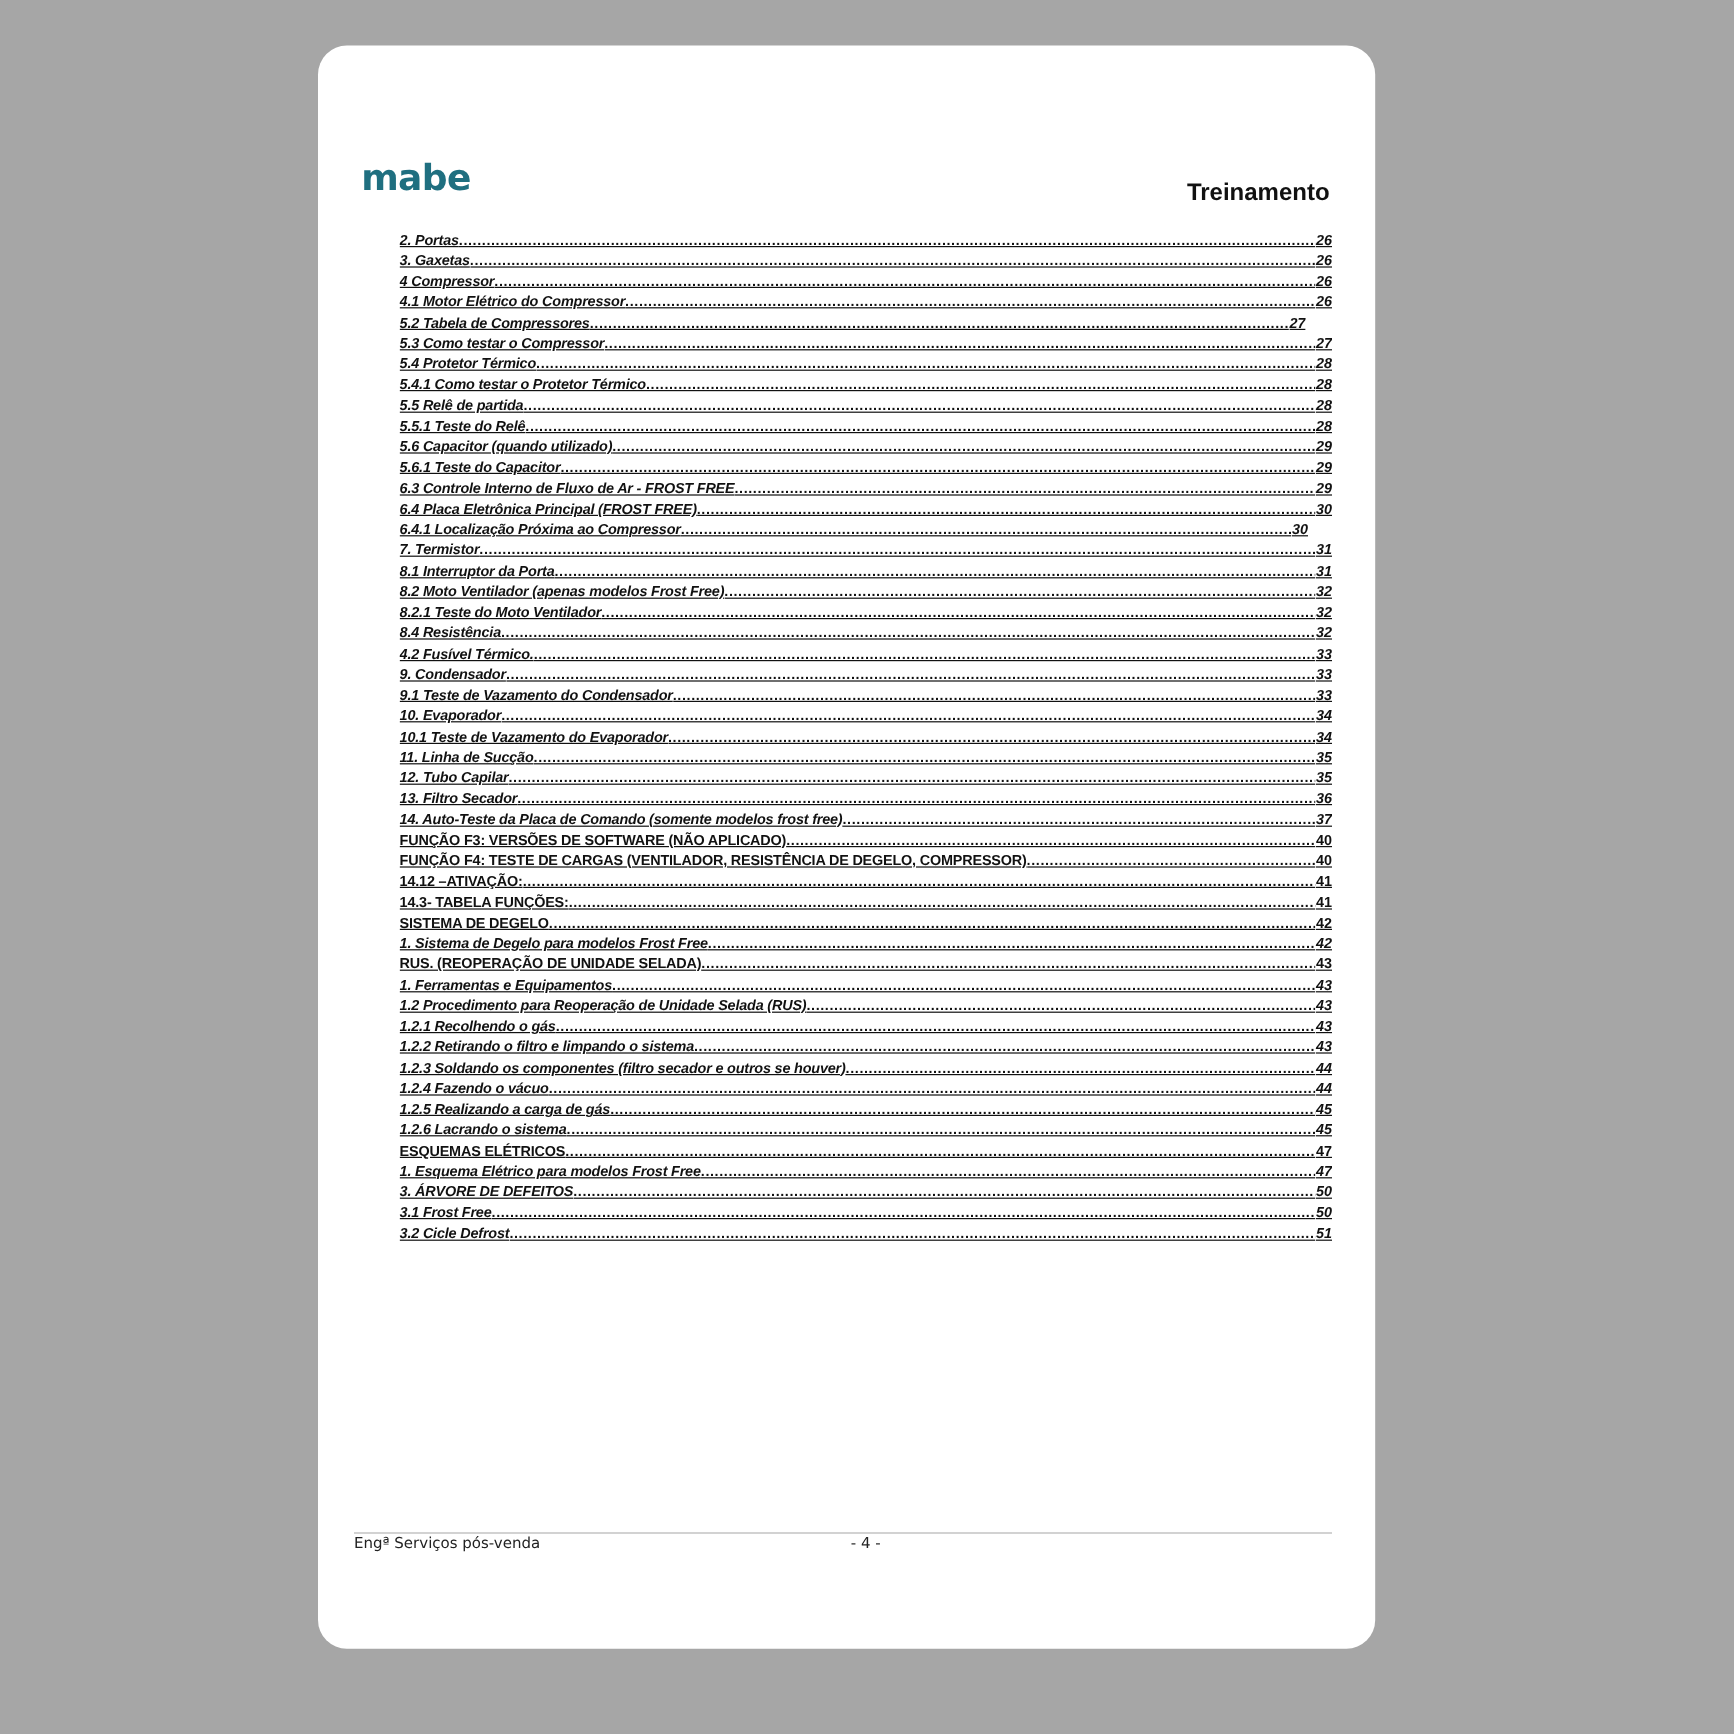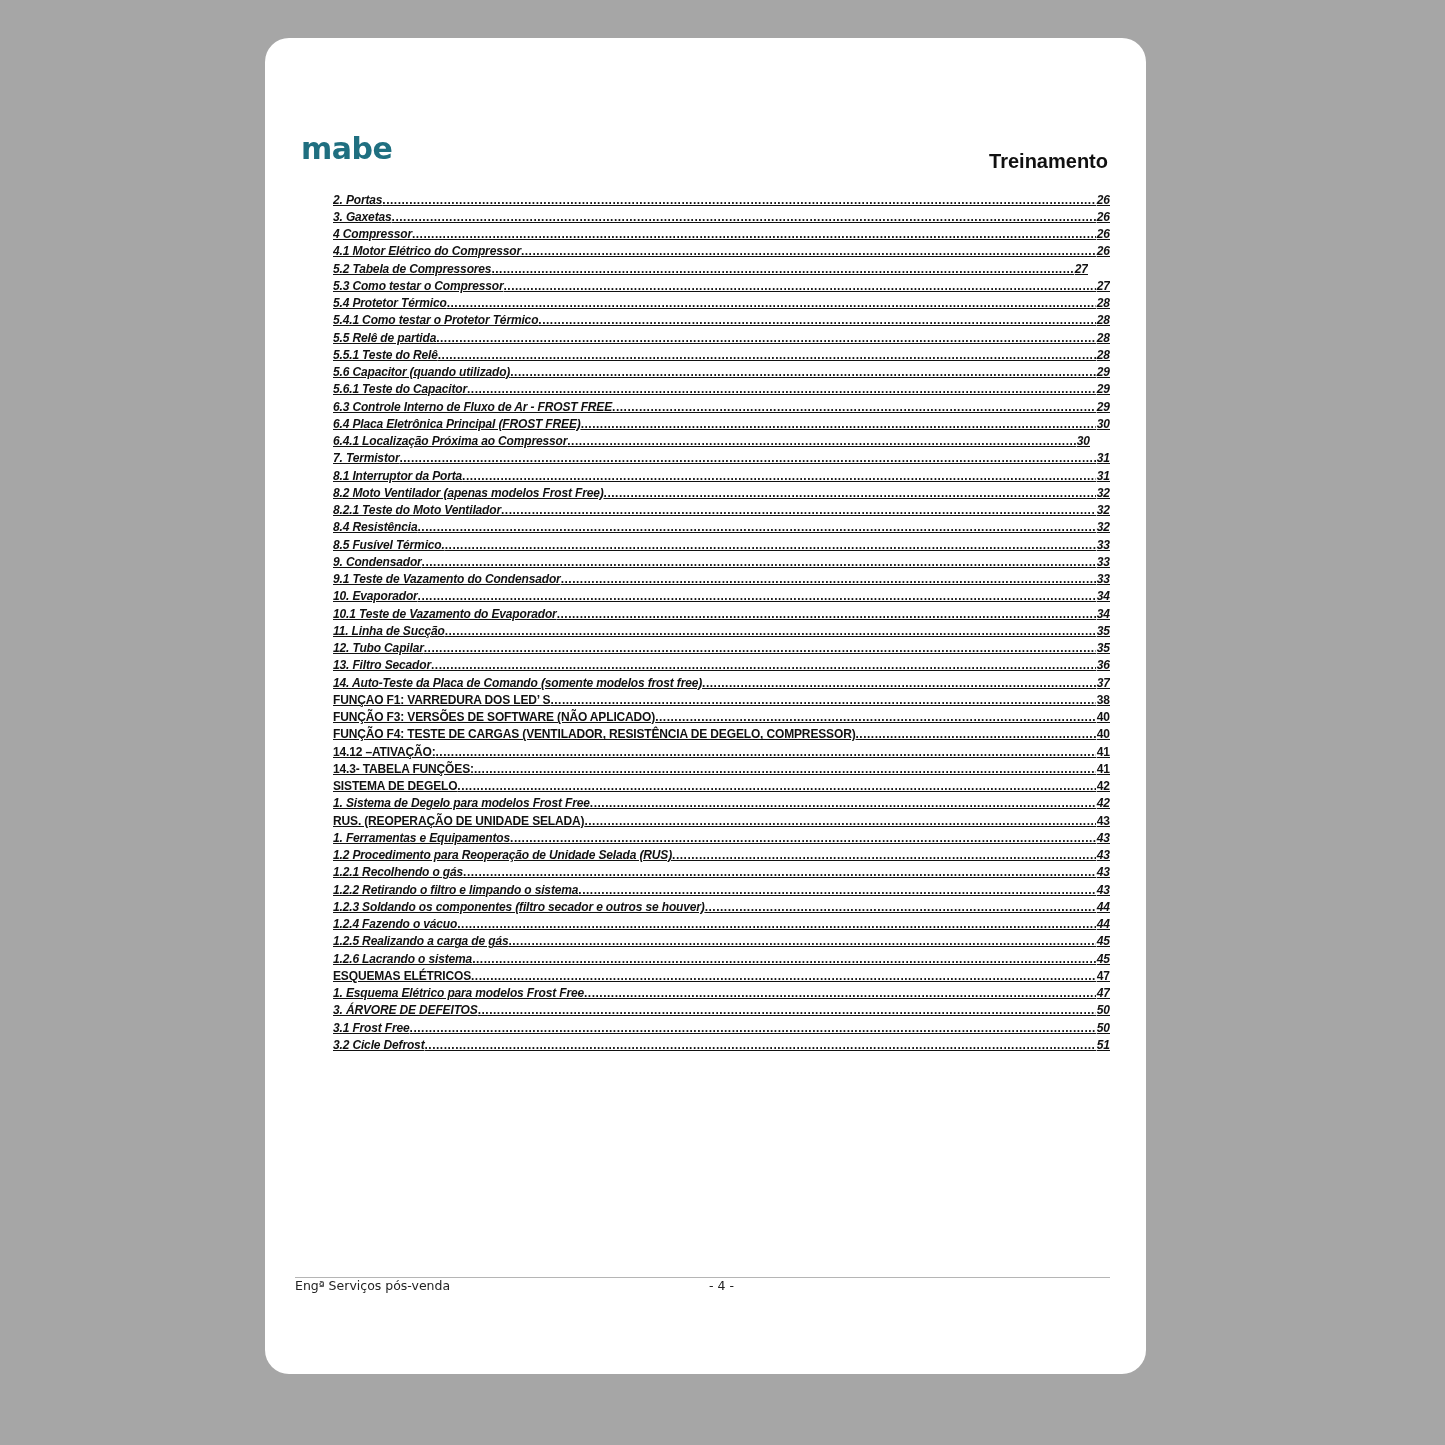--- a/index.html
+++ b/index.html
@@ -189,21 +189,21 @@
         <span class="toc-label">8.2.1 Teste do Moto Ventilador </span>
         <span class="toc-dots"></span>
         <span class="toc-page">32</span>
       </div>
       <div class="toc-row italic">
         <span class="toc-label">8.4 Resistência </span>
         <span class="toc-dots"></span>
         <span class="toc-page">32</span>
       </div>
       <div class="toc-row italic">
-        <span class="toc-label">8.5 Fusível Térmico. </span>
+        <span class="toc-label">4.2 Fusível Térmico. </span>
         <span class="toc-dots"></span>
         <span class="toc-page">33</span>
       </div>
       <div class="toc-row italic">
         <span class="toc-label">9. Condensador </span>
         <span class="toc-dots"></span>
         <span class="toc-page">33</span>
       </div>
       <div class="toc-row italic">
         <span class="toc-label">9.1 Teste de Vazamento do Condensador</span>
@@ -232,25 +232,20 @@
       </div>
       <div class="toc-row italic">
         <span class="toc-label">13. Filtro Secador </span>
         <span class="toc-dots"></span>
         <span class="toc-page">36</span>
       </div>
       <div class="toc-row italic">
         <span class="toc-label">14. Auto-Teste da Placa de Comando (somente modelos frost free) </span>
         <span class="toc-dots"></span>
         <span class="toc-page">37</span>
-      </div>
-      <div class="toc-row">
-        <span class="toc-label">FUNÇAO F1:  VARREDURA DOS LED’ S</span>
-        <span class="toc-dots"></span>
-        <span class="toc-page">38</span>
       </div>
       <div class="toc-row">
         <span class="toc-label">FUNÇÃO F3:  VERSÕES DE SOFTWARE (NÃO APLICADO)</span>
         <span class="toc-dots"></span>
         <span class="toc-page">40</span>
       </div>
       <div class="toc-row">
         <span class="toc-label">FUNÇÃO F4:  TESTE DE CARGAS (VENTILADOR, RESISTÊNCIA DE DEGELO, COMPRESSOR)</span>
         <span class="toc-dots"></span>
         <span class="toc-page">40</span>

